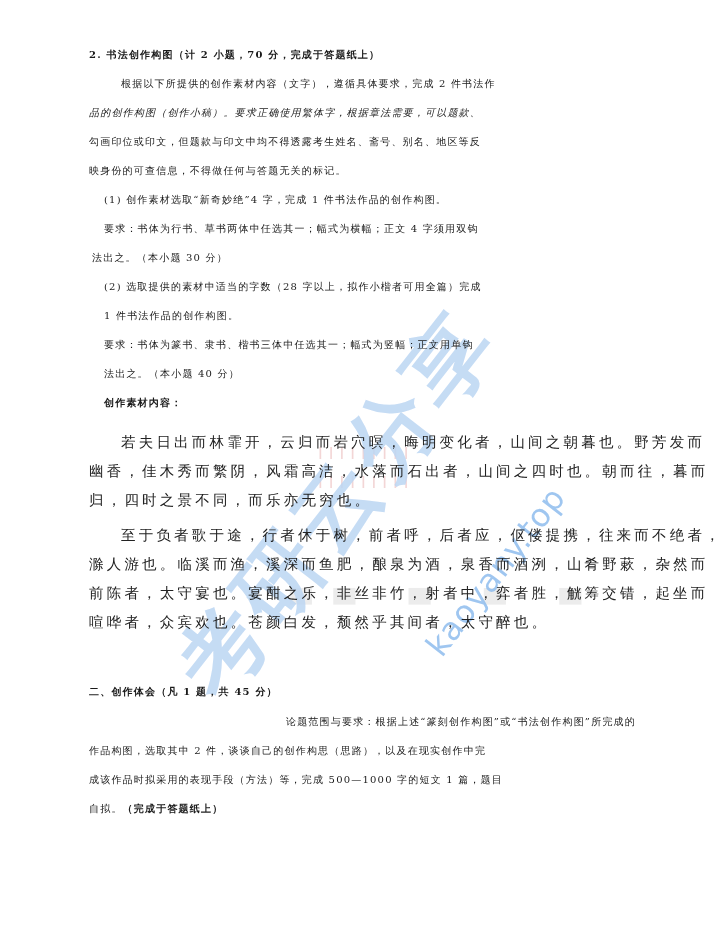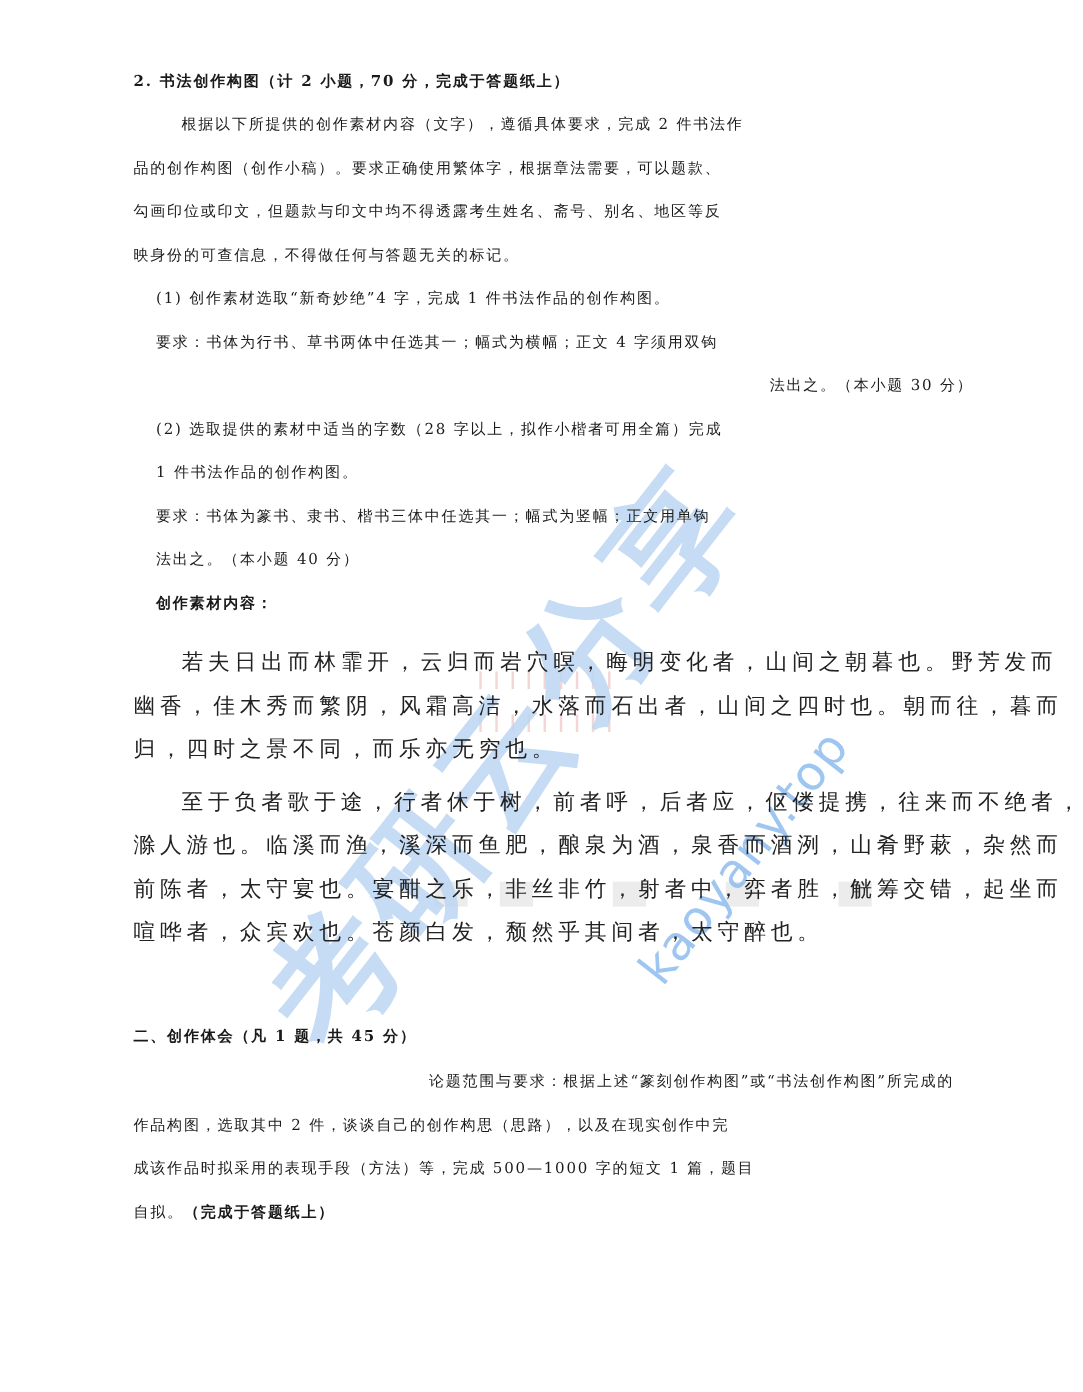--- a/index.html
+++ b/index.html
@@ -31,27 +31,27 @@
   <div class="ghost2" style="left:290px; top:588px;">▀▀ ▀ ▀ ▀</div>
 
   <div class="wm wm-cn">考研云分享</div>
   <div class="wm wm-url">kaoyany.top</div>
 
   <div class="text-layer">
 
     <div class="line bold" style="top:45px; left:89px;">2. 书法创作构图（计 2 小题，70 分，完成于答题纸上）</div>
 
     <div class="line" style="top:74px; left:121px; width:515px;">根据以下所提供的创作素材内容（文字），遵循具体要求，完成 2 件书法作</div>
-    <div class="line" style="top:103px;">品的创作构图（创作小稿）。要求正确使用繁体字，根据章法需要，可以题款、</div>
+    <div class="line" style="top:103px;font-style:italic;">品的创作构图（创作小稿）。要求正确使用繁体字，根据章法需要，可以题款、</div>
     <div class="line" style="top:132px;">勾画印位或印文，但题款与印文中均不得透露考生姓名、斋号、别名、地区等反</div>
     <div class="line" style="top:161px;">映身份的可查信息，不得做任何与答题无关的标记。</div>
 
     <div class="line" style="top:190px; left:104px;">(1) 创作素材选取“新奇妙绝”4 字，完成 1 件书法作品的创作构图。</div>
     <div class="line" style="top:219px; left:104px;">要求：书体为行书、草书两体中任选其一；幅式为横幅；正文 4 字须用双钩</div>
-    <div class="line" style="top:248px; left:104px;text-align:right;">法出之。（本小题 30 分）</div>
+    <div class="line" style="top:248px; left:92px;">法出之。（本小题 30 分）</div>
 
     <div class="line" style="top:277px; left:104px;">(2) 选取提供的素材中适当的字数（28 字以上，拟作小楷者可用全篇）完成</div>
     <div class="line" style="top:306px; left:104px;">1 件书法作品的创作构图。</div>
     <div class="line" style="top:335px; left:104px;">要求：书体为篆书、隶书、楷书三体中任选其一；幅式为竖幅；正文用单钩</div>
     <div class="line" style="top:364px; left:104px;">法出之。（本小题 40 分）</div>
 
     <div class="line bold" style="top:393px; left:104px;">创作素材内容：</div>
 
     <div class="line kai" style="top:461px;">幽香，佳木秀而繁阴，风霜高洁，水落而石出者，山间之四时也。朝而往，暮而</div>
     <div class="line kai" style="top:432px; left:121px;">若夫日出而林霏开，云归而岩穴暝，晦明变化者，山间之朝暮也。野芳发而</div>

